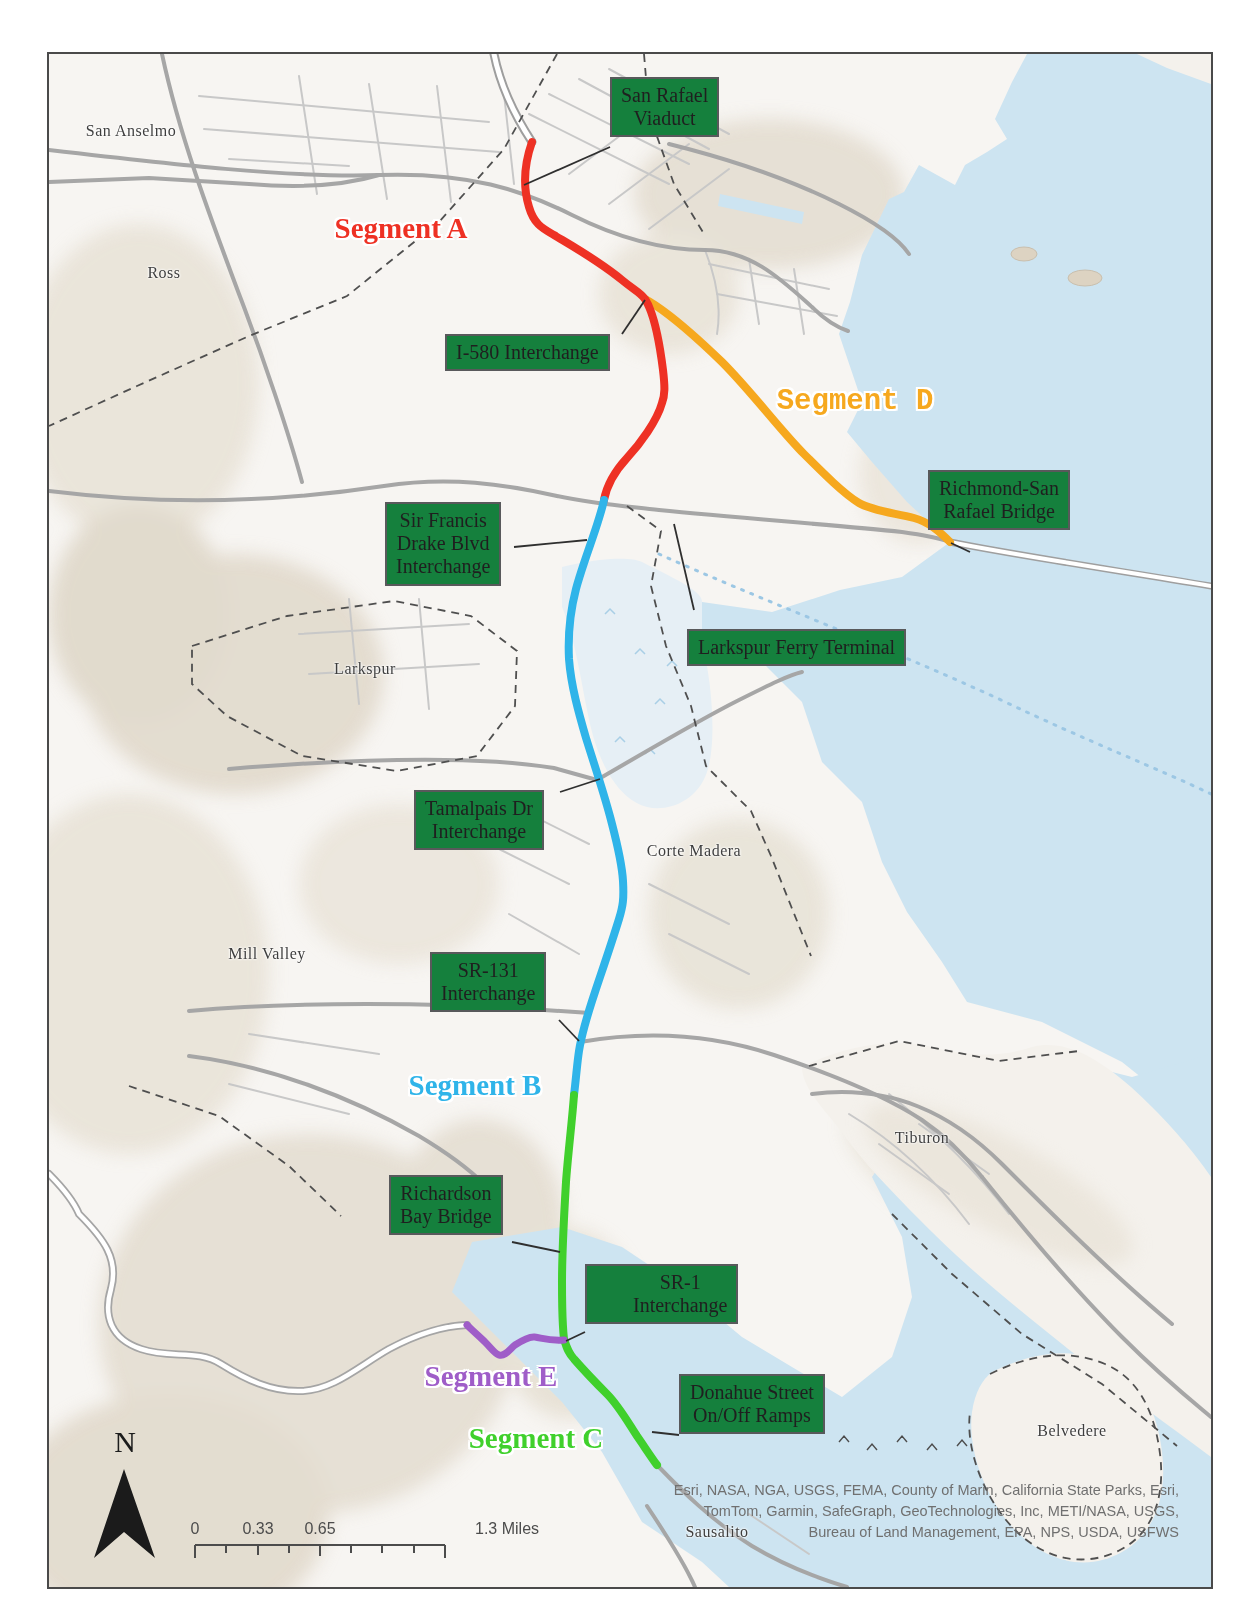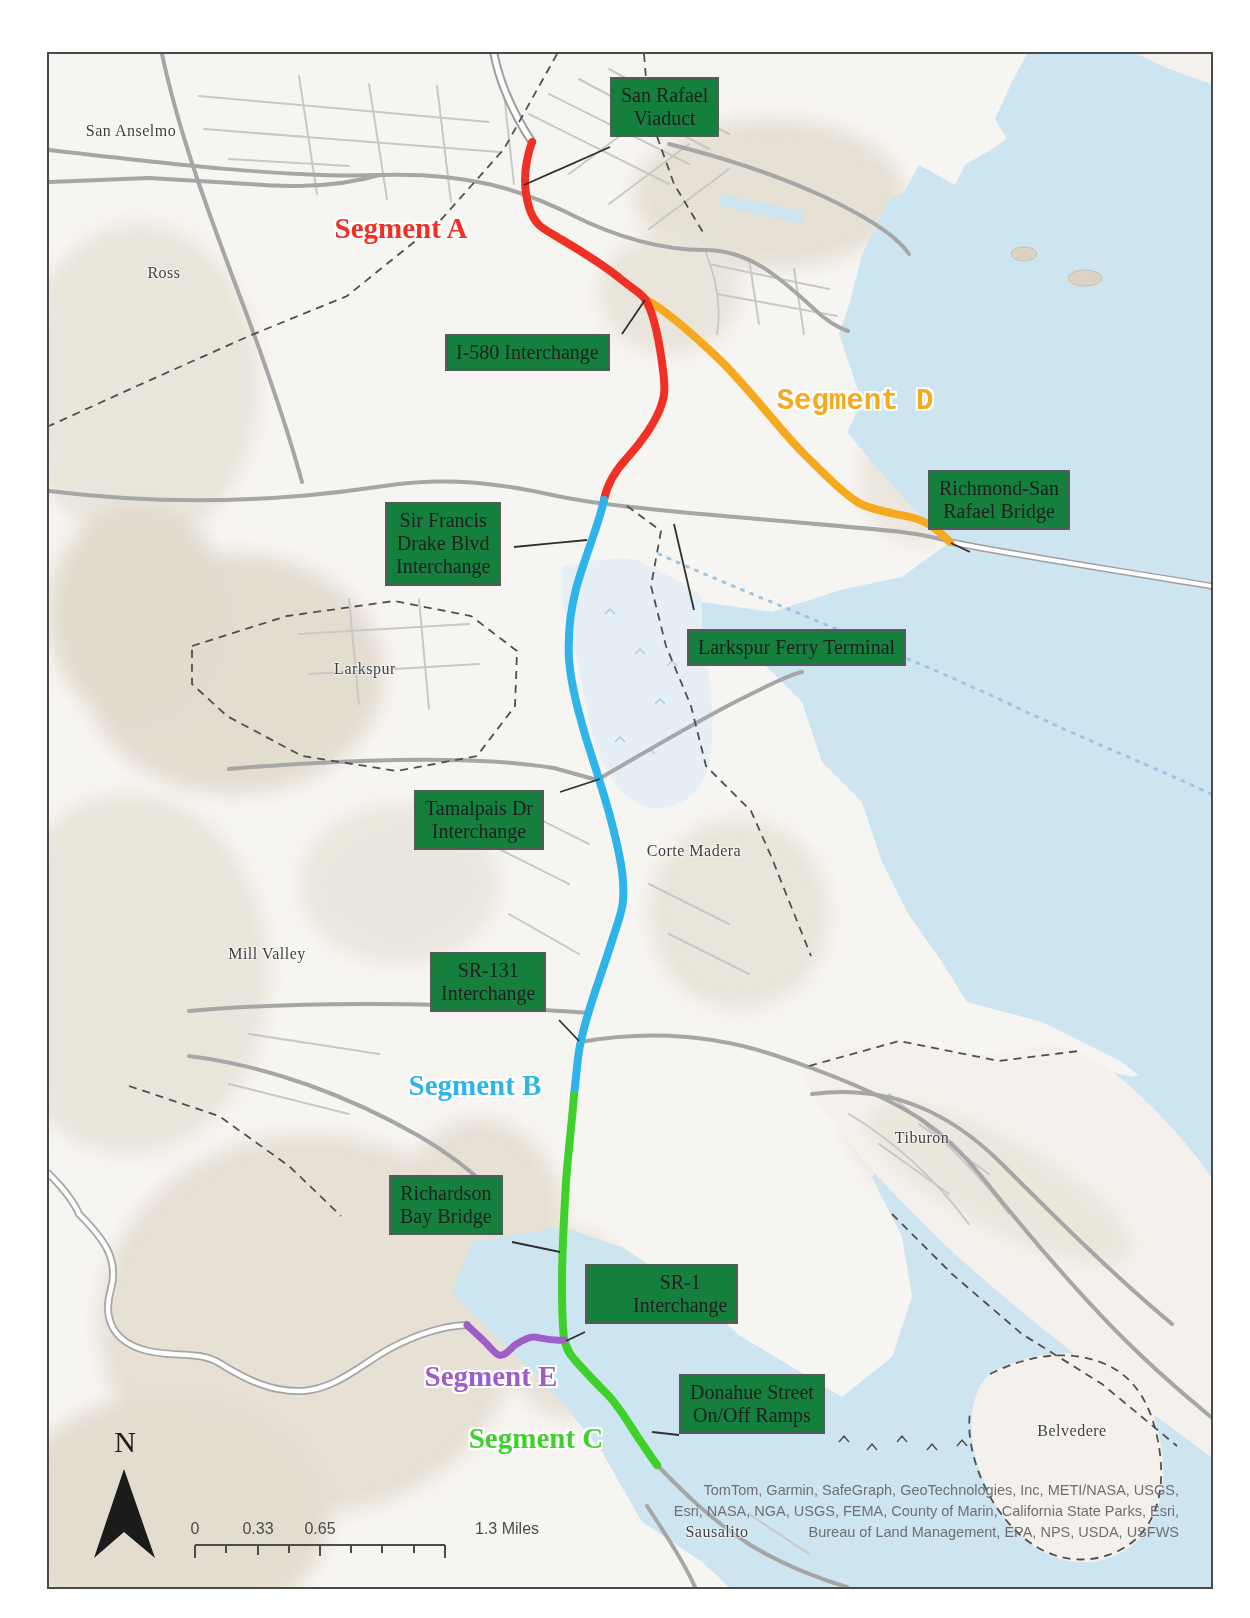--- a/index.html
+++ b/index.html
@@ -258,19 +258,19 @@
     <div class="place" style="left:668px;top:1478px;">Sausalito</div>
 
     <div class="north-n" style="left:76px;top:1388px;">N</div>
 
     <div class="scale-num" style="left:146px;top:1466px;">0</div>
     <div class="scale-num" style="left:209px;top:1466px;">0.33</div>
     <div class="scale-num" style="left:271px;top:1466px;">0.65</div>
     <div class="scale-num end" style="left:378px;top:1466px;">1.3 Miles</div>
 
     <div class="attribution">
+      <div>Esri, NASA, NGA, USGS, FEMA, County of Marin, California State Parks, Esri,</div>
       <div>TomTom, Garmin, SafeGraph, GeoTechnologies, Inc, METI/NASA, USGS,</div>
-      <div>Esri, NASA, NGA, USGS, FEMA, County of Marin, California State Parks, Esri,</div>
       <div>Bureau of Land Management, EPA, NPS, USDA, USFWS</div>
     </div>
 
   </div>
 </div>
 
 </body></html>

